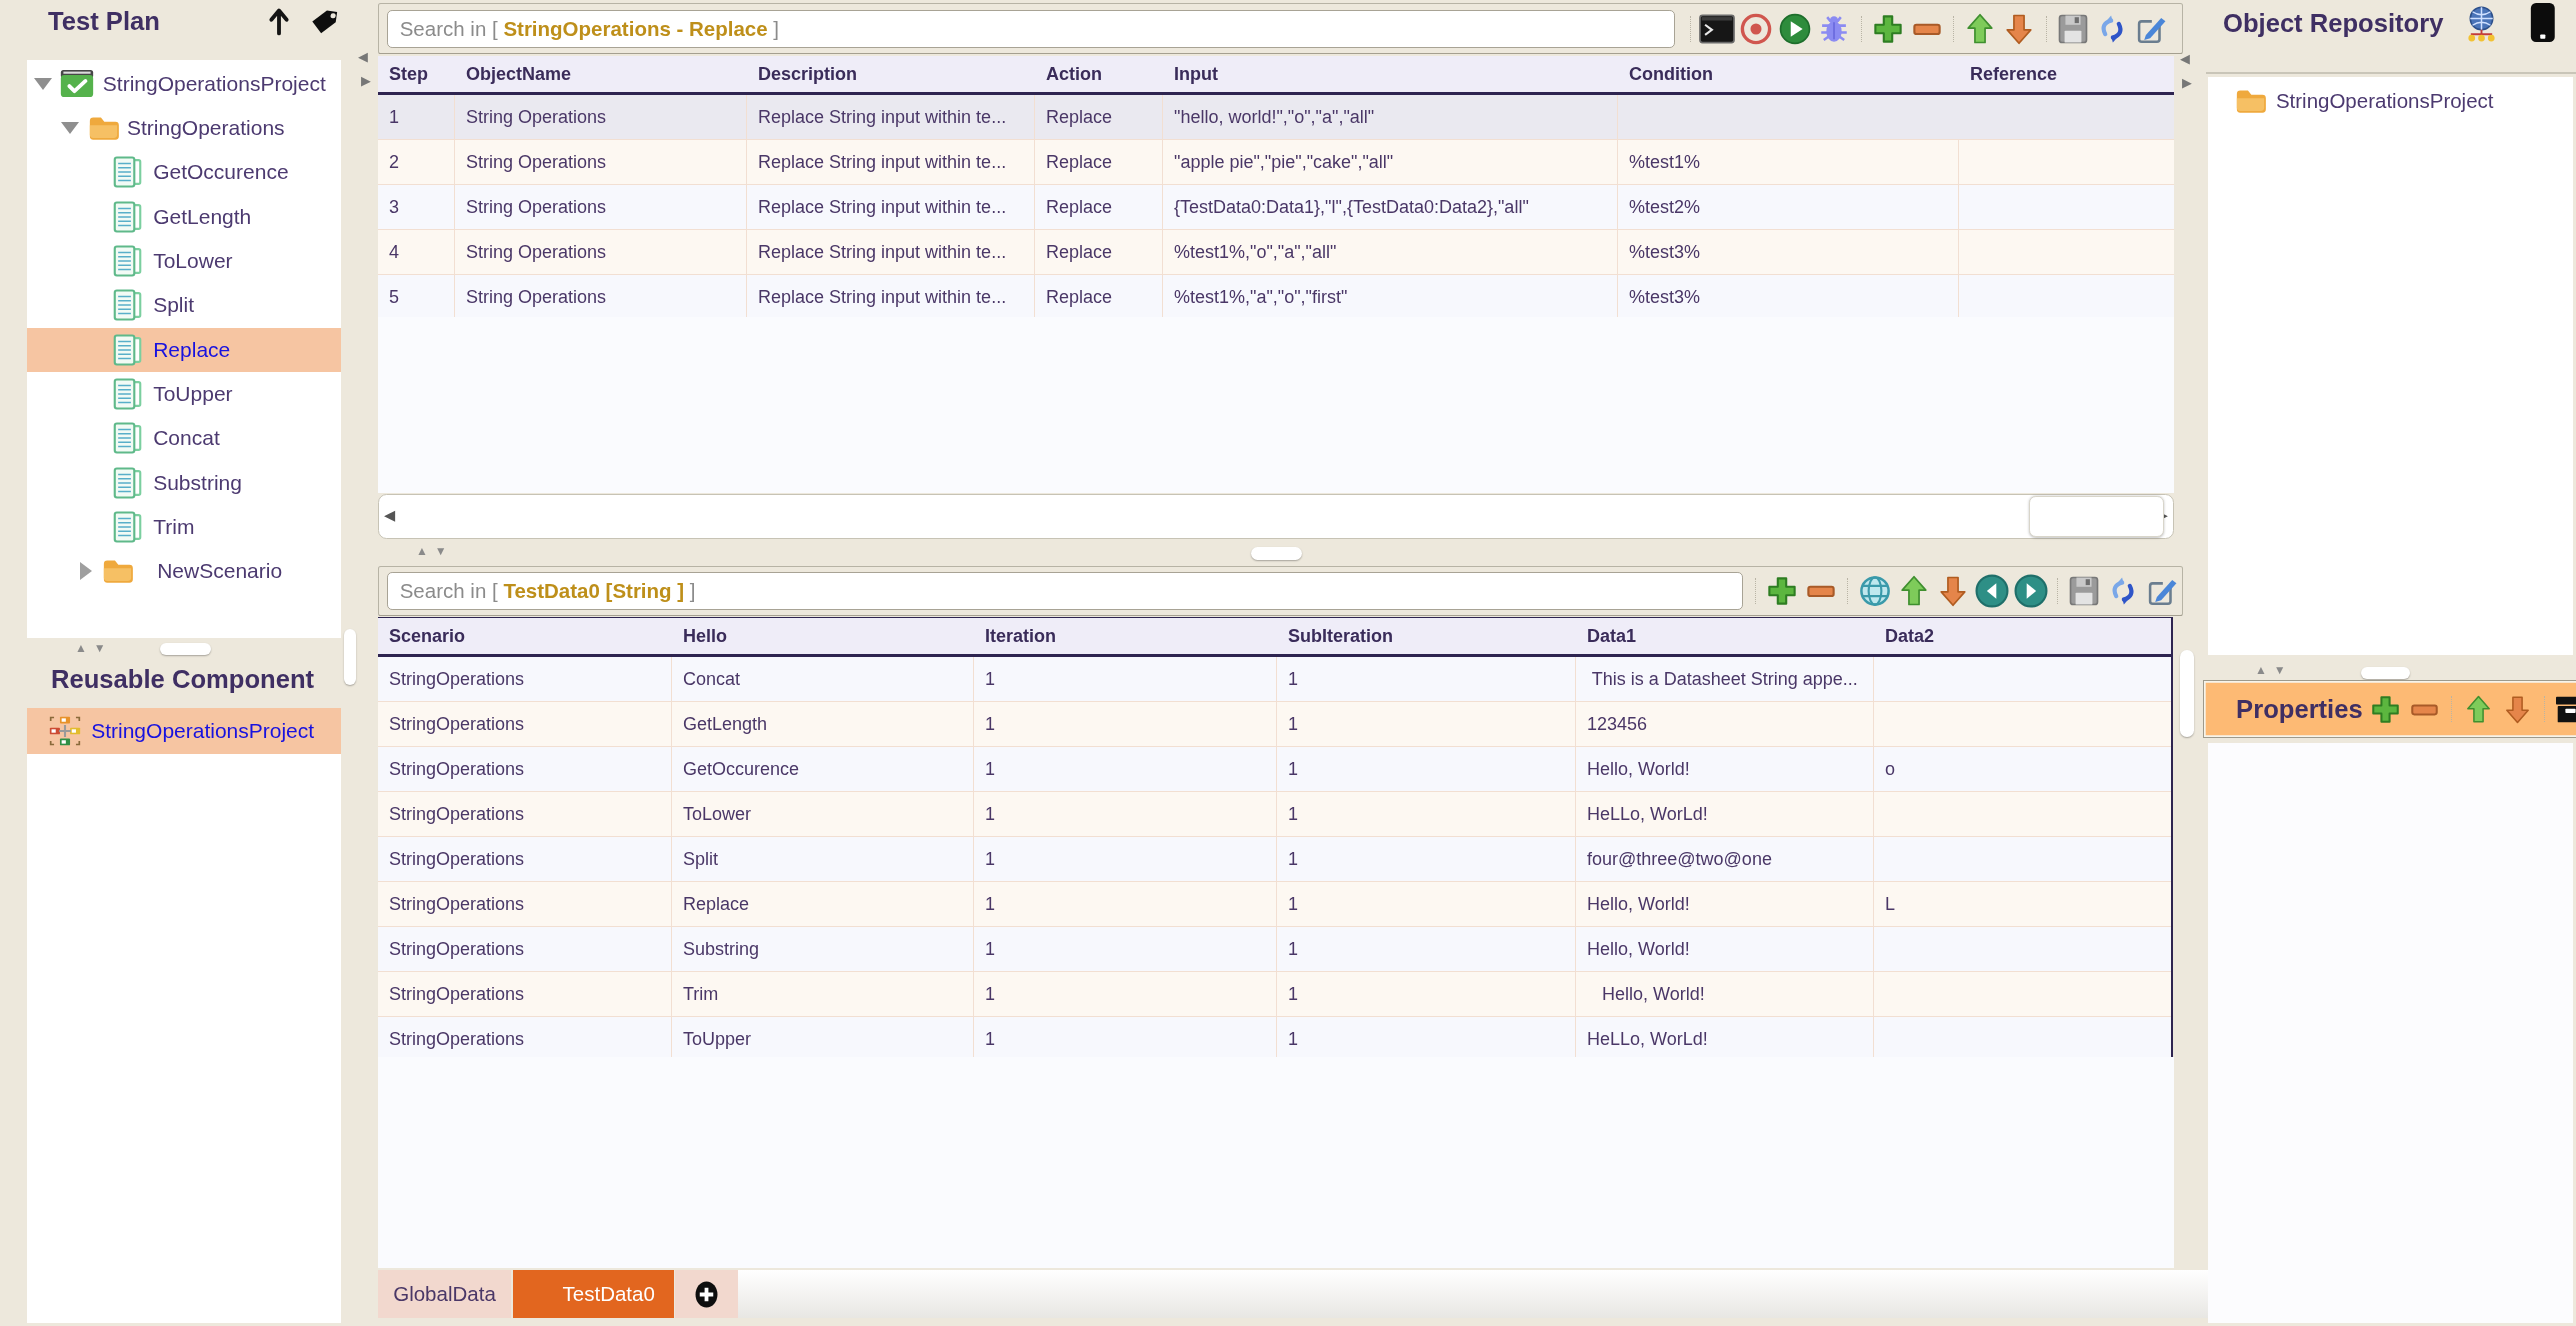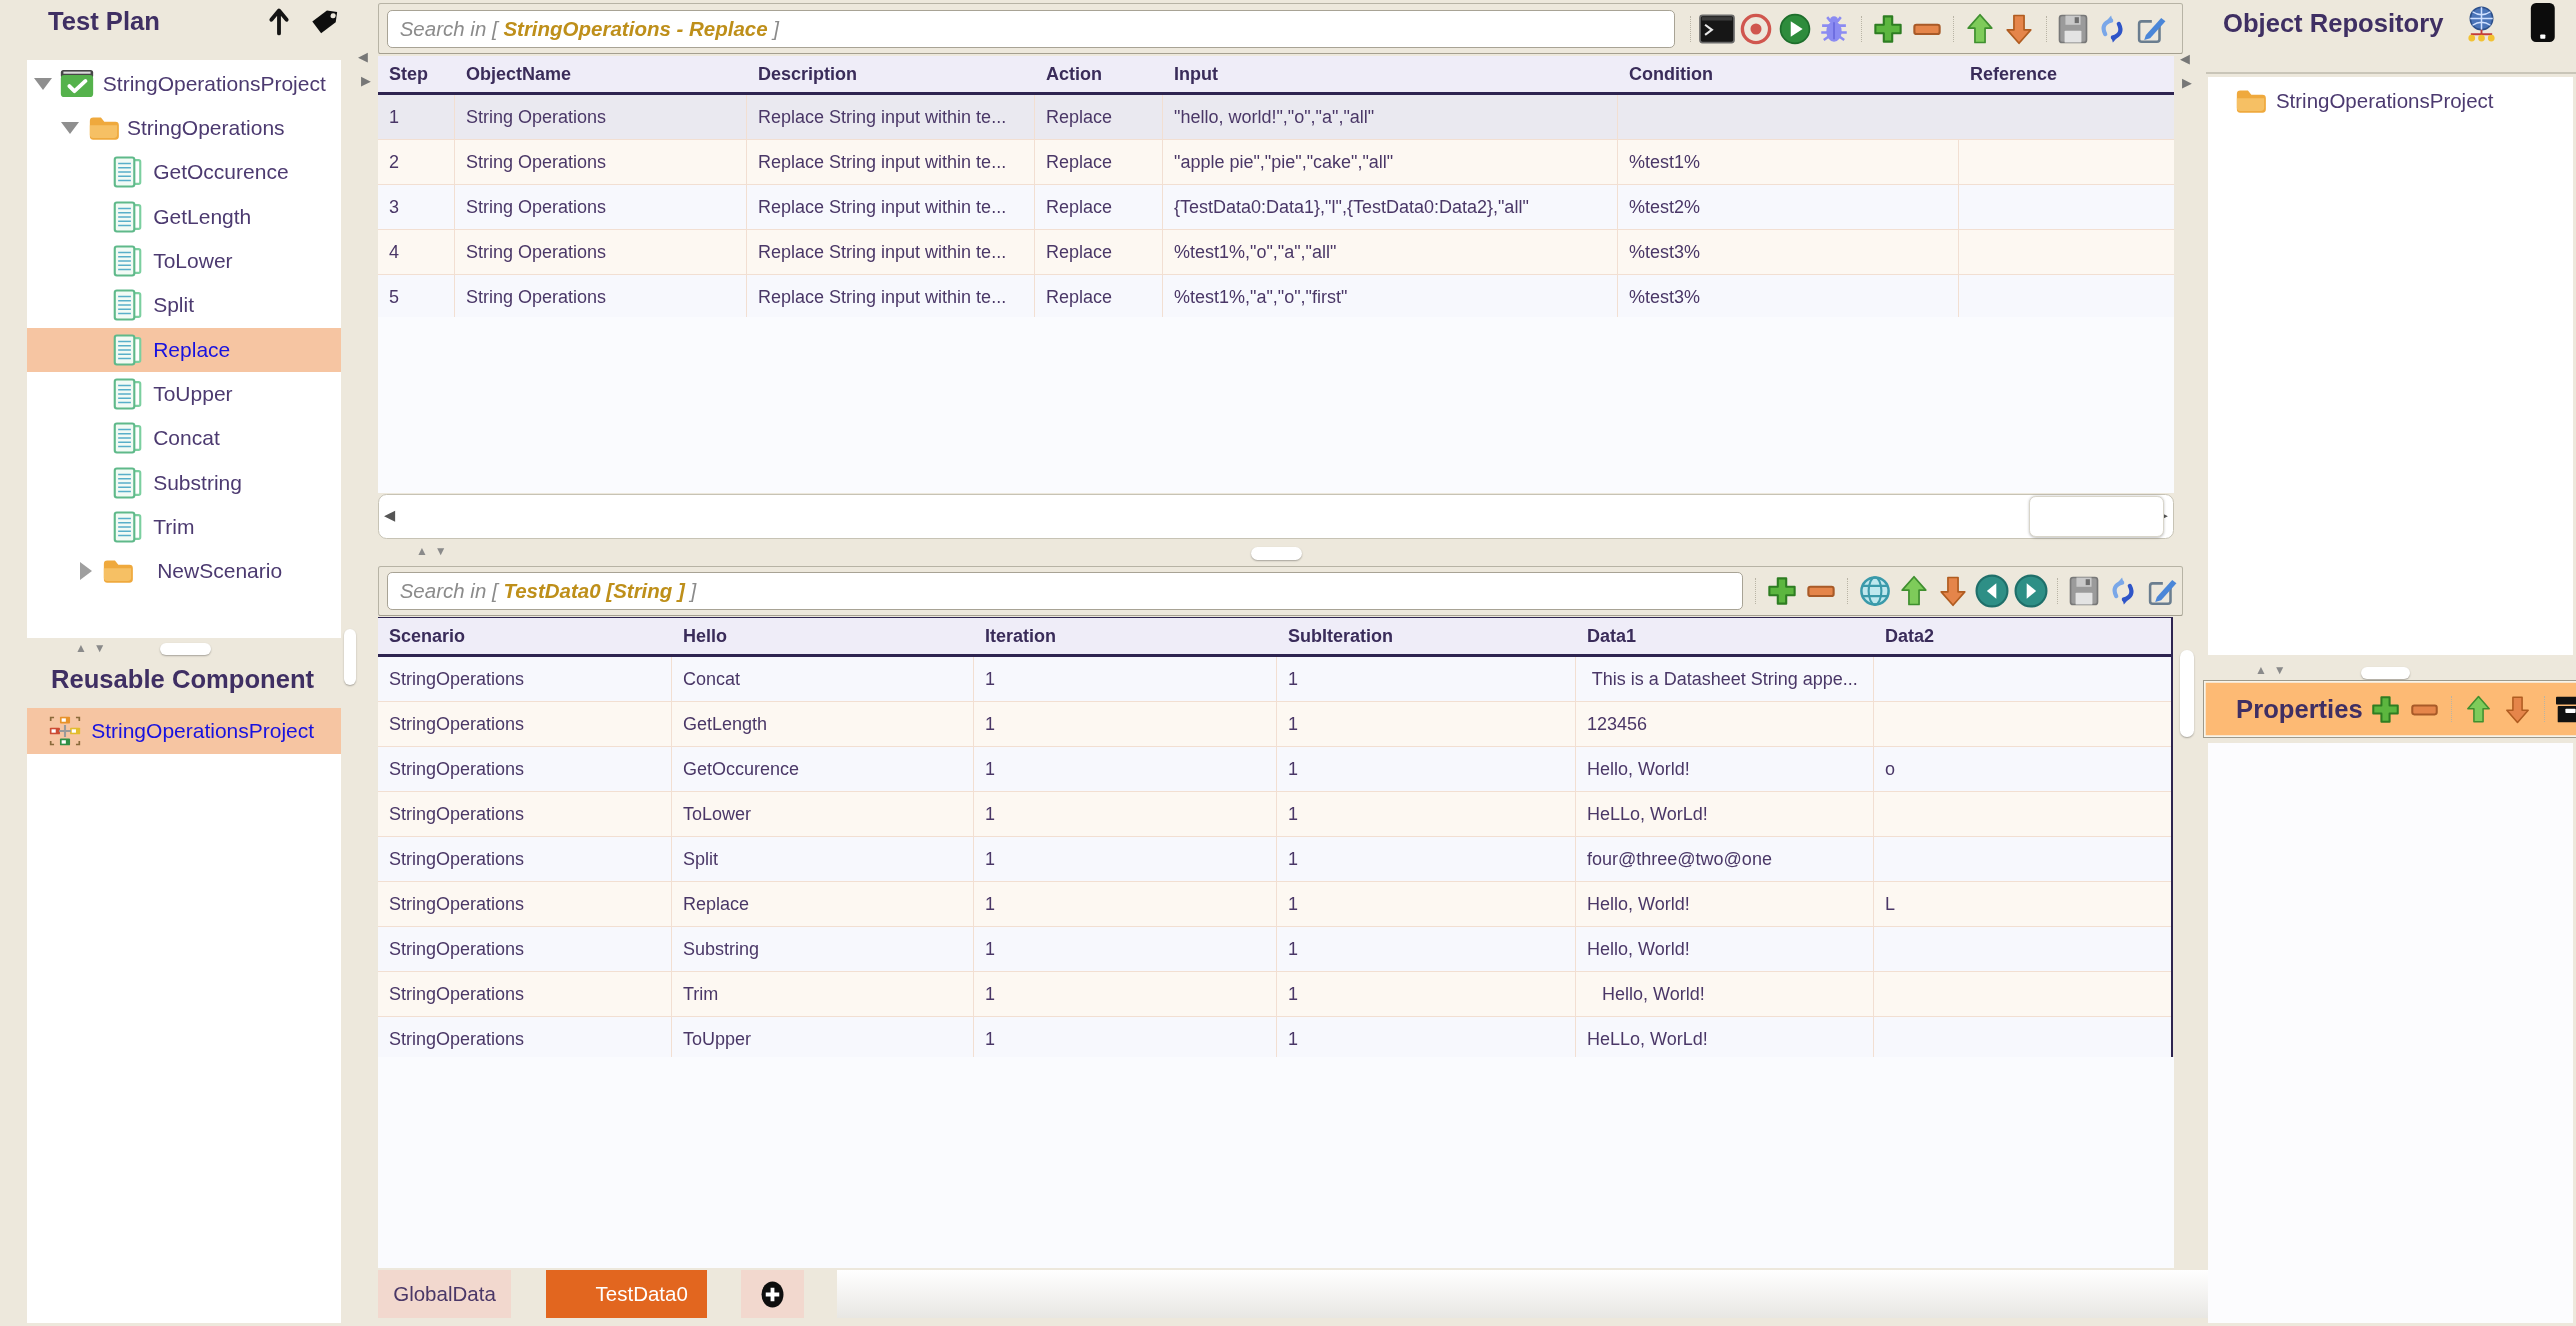--- a/index.html
+++ b/index.html
@@ -9,21 +9,21 @@
   .panel-title{font-size:25.6px;font-weight:bold;color:#3F2F63;}
   .white{background:#FFFFFF;}
   
   .tree-panel{left:27px;top:60px;width:314px;height:578px;background:#fff;}
   .tree-row{position:absolute;left:0;width:100%;height:44px;display:flex;align-items:center;font-size:21px;color:#4C3A70;white-space:pre;}
   .tree-row.sel{background:#F6C5A2;color:#1812DF;}
   .expander{width:0;height:0;display:inline-block;}
   .exp-open{border-left:9.4px solid transparent;border-right:9.4px solid transparent;border-top:12px solid #8f8f8f;}
   .exp-closed{border-top:9.4px solid transparent;border-bottom:9.4px solid transparent;border-left:12px solid #9f9f9f;}
   
-  .toolbar{background:#EDE8DC;border:0.9px solid #b7b3a5;border-bottom:1.7px solid #a49f90;border-radius:2.6px;display:flex;align-items:center;font-style:italic;}
+  .toolbar{background:#EDE8DC;border:0.9px solid #b7b3a5;border-bottom:1.7px solid #a49f90;border-radius:2.6px;display:flex;align-items:center;}
   .search-field{height:36px;background:#fff;border:0.9px solid #a8a395;border-radius:5.1px;display:flex;align-items:center;padding:0 12px;font-size:20.5px;white-space:pre;}
   .search-prefix,.search-suffix{color:#8b8b8b;}
   .search-scope{color:#BE8F1A;font-weight:bold;}
   .tbtn{width:39px;height:39px;display:flex;align-items:center;justify-content:center;flex:0 0 auto;}
   .tsep{width:0;height:25.6px;border-left:1.7px dotted #b9b4a5;margin:0 6.8px;flex:0 0 auto;}
   
   .tablebox{background:#FAFBFE;}
   .trow{display:grid;height:44px;border-bottom:0.9px solid #F2DFD2;background:#F7F8FD;}
   .t1 .trow{grid-template-columns:77px 292px 288px 128px 455px 341px 216px;}
   .t2 .trow{grid-template-columns:294px 302px 303px 299px 298px 300px;}
@@ -465,21 +465,21 @@
         <div class="tcell">StringOperations</div>
         <div class="tcell">ToUpper</div>
         <div class="tcell">1</div>
         <div class="tcell">1</div>
         <div class="tcell">HeLLo, WorLd!</div>
         <div class="tcell"></div>
       </div>
     </div>
   <div class="abs tablebox" style="left:378px;top:1057px;width:1796px;height:211px;"></div>
 
-  <div class="abs" style="left:378px;top:1270px;width:2101px;height:48px;display:flex;gap:33px;">
+  <div class="abs" style="left:378px;top:1270px;width:2101px;height:48px;display:flex;">
     <div class="tab inactive" style="width:133px;margin-right:1.7px;">
       <span>GlobalData</span>
     </div>
     <div class="tab active" style="width:130px;margin-right:1.7px;">
       <span>TestData0</span>
     </div>
     <div class="tab tab-plus" style="width:63px;">
       <svg width="27" height="31" viewBox="0 0 32 36">
           <ellipse cx="16" cy="18" rx="13" ry="15.5" fill="#0e0e0e"></ellipse>
           <path d="M16 10 v16 M8 18 h16" stroke="#fff" stroke-width="4.5"></path>

